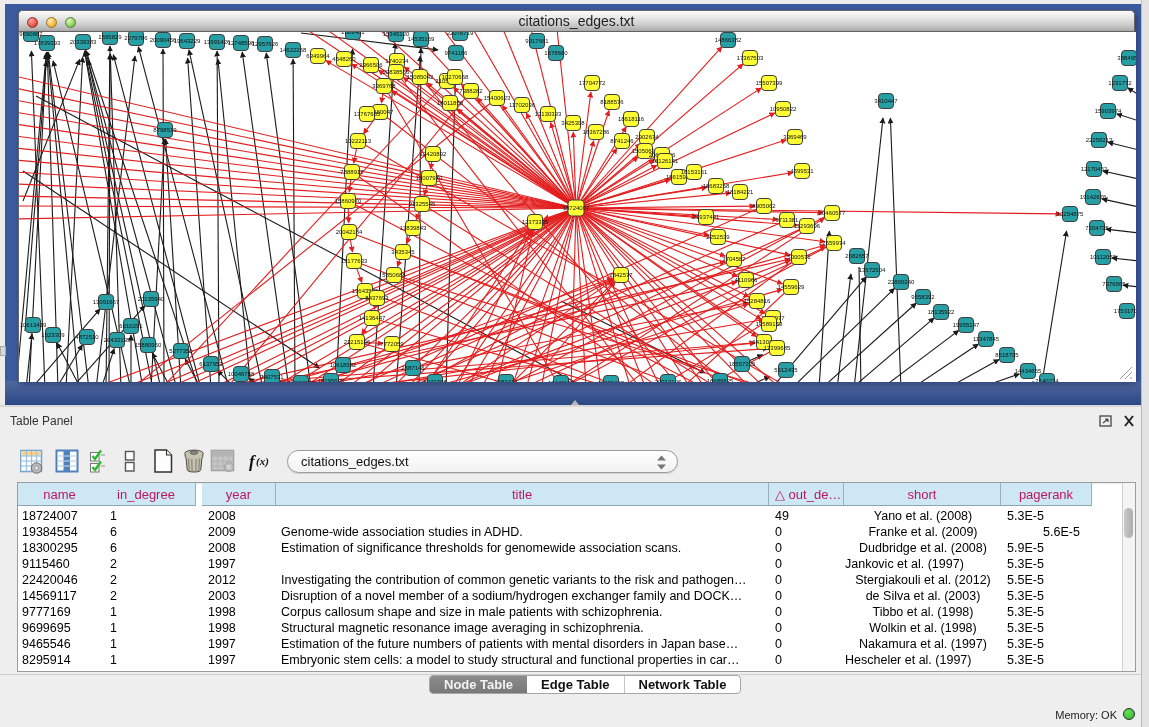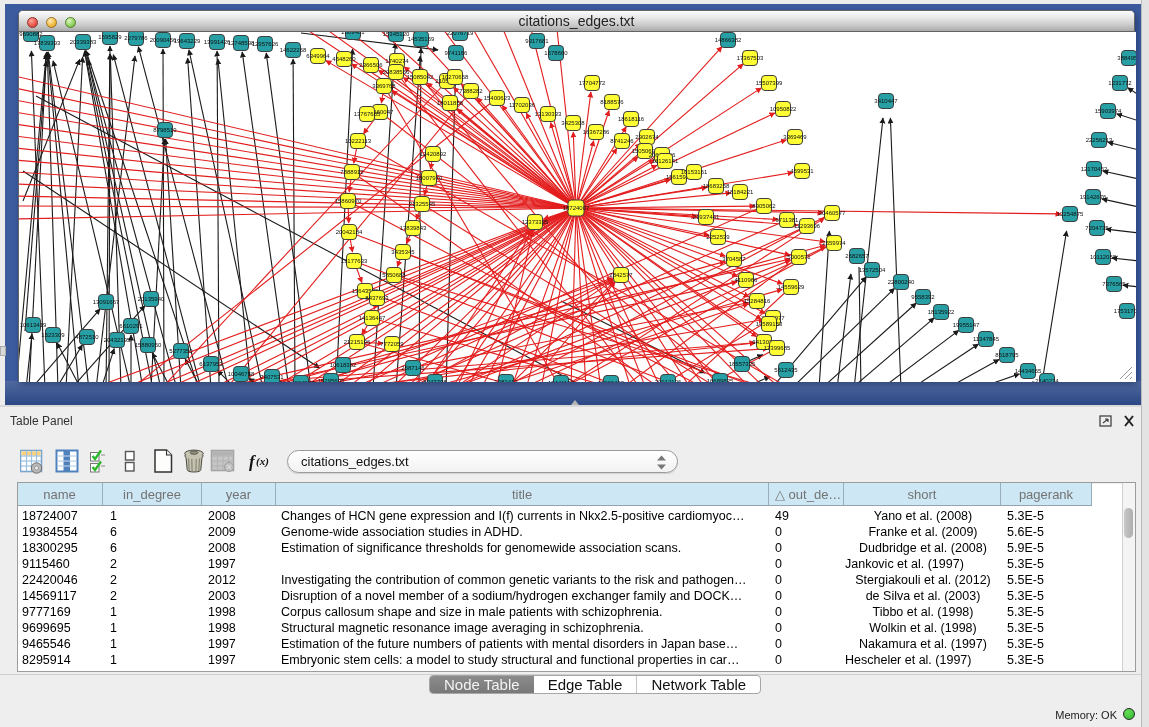--- a/index.html
+++ b/index.html
@@ -18,28 +18,28 @@
 #panel { position:absolute; left:0; top:405px; width:1149px; height:322px;
    background:#eee; border-top:2px solid #d8d8d8; }
 #ptitle { position:absolute; left:10px; top:7px; font-size:12px; color:#333; }
 #combo { position:absolute; left:287px; top:450px; width:391px; height:23px;
    border:1px solid #9a9a9a; border-radius:12px; background:linear-gradient(#ffffff,#f2f2f2);
    font-size:13px; color:#111; line-height:21px; padding-left:13px;
    box-shadow:0 1px 1px rgba(0,0,0,.12); }
 #tblwrap { position:absolute; left:17px; top:482px; width:1119px; height:190px;
    border:1px solid #9c9c9c; background:#fff; }
 .hcell { position:absolute; top:483px; height:23px; background:#cde7f4;
-   border-right:1px solid #99aeb9; border-bottom:1px solid #8fa5b0; font-size:13px; color:#737373;
+   border-right:1px solid #99aeb9; border-bottom:1px solid #8fa5b0; font-size:13px; color:#be185d;
    text-align:center; line-height:23px; }
 .row { position:absolute; left:0; width:1149px; height:16px; font-size:12.5px; color:#000; }
 .row span { position:absolute; top:0; line-height:16px; white-space:nowrap; }
 .ell { overflow:hidden; text-overflow:ellipsis; }
 #tabs { position:absolute; left:429px; top:675px; height:19px; display:flex;
    border:1px solid #a6a6a6; border-radius:4px; overflow:hidden; background:#fff;
-   font-size:15px; }
+   font-size:13px;font-weight:bold; }
 #tabs div { padding:0 14px; line-height:18px; color:#111; border-right:1px solid #c4c4c4; }
 #tabs div.sel { background:linear-gradient(#8c8c8c,#787878); color:#f3f3f3; border-right:none; }
 #tabs div:last-child { border-right:none; }
 #mem { position:absolute; right:32px; top:709px; font-size:11px; color:#222; }
 #memdot { position:absolute; right:14px; top:708px; width:12px; height:12px; border-radius:50%;
    background:radial-gradient(circle at 35% 30%, #66dd55, #2eb830); border:1.5px solid #2a2a2a; }
 </style></head>
 <body>
 <div id="desktop">
     <div class="band"></div>
@@ -687,43 +687,42 @@
 </svg>
 
 <div id="combo">citations_edges.txt
   <svg width="11" height="15" style="position:absolute;right:10px;top:4px" xmlns="http://www.w3.org/2000/svg">
    <path d="M5.5,0.5 L10,5.5 H1 z" fill="#777"></path>
       <path d="M5.5,14.5 L10,9.5 H1 z" fill="#777"></path>
     </svg>
 </div>
 <div style="position:absolute;left:18px;top:484px;width:1104px;height:187px;background:#fff"></div>
 <div class="hcell" style="left:17px;width:86px">name</div>
-<div class="hcell" style="left:103px;width:99px">in_degree</div>
+<div class="hcell" style="left:97px;width:99px">in_degree</div>
 <div class="hcell" style="left:202px;width:74px">year</div>
 <div class="hcell" style="left:276px;width:493px">title</div>
 <div class="hcell" style="left:769px;width:75px;text-align:left;padding-left:6px">△ out_de…</div>
 <div class="hcell" style="left:844px;width:157px">short</div>
 <div class="hcell" style="left:1001px;width:91px">pagerank</div>
 <div class="row" style="top:508px">
     <span style="left:22px">18724007</span>
     <span style="left:110px">1</span>
     <span style="left:208px">2008</span>
-    <span style="left:281px;width:484px" class="ell">Changes of HCN gene expression and I(f) currents in Nkx2.5-positive cardiomyoc…</span>
     <span style="left:775px">49</span>
     <span style="left:845px;width:156px;text-align:center">Yano et al. (2008)</span>
     <span style="left:1007px">5.3E-5</span>
   </div>
 <div class="row" style="top:524px">
     <span style="left:22px">19384554</span>
     <span style="left:110px">6</span>
     <span style="left:208px">2009</span>
     <span style="left:281px;width:484px" class="ell">Genome-wide association studies in ADHD.</span>
     <span style="left:775px">0</span>
     <span style="left:845px;width:156px;text-align:center">Franke et al. (2009)</span>
-    <span style="left:1007px">5.6E-5</span>
+    <span style="left:1043px">5.6E-5</span>
   </div>
 <div class="row" style="top:540px">
     <span style="left:22px">18300295</span>
     <span style="left:110px">6</span>
     <span style="left:208px">2008</span>
     <span style="left:281px;width:484px" class="ell">Estimation of significance thresholds for genomewide association scans.</span>
     <span style="left:775px">0</span>
     <span style="left:845px;width:156px;text-align:center">Dudbridge et al. (2008)</span>
     <span style="left:1007px">5.9E-5</span>
   </div>

